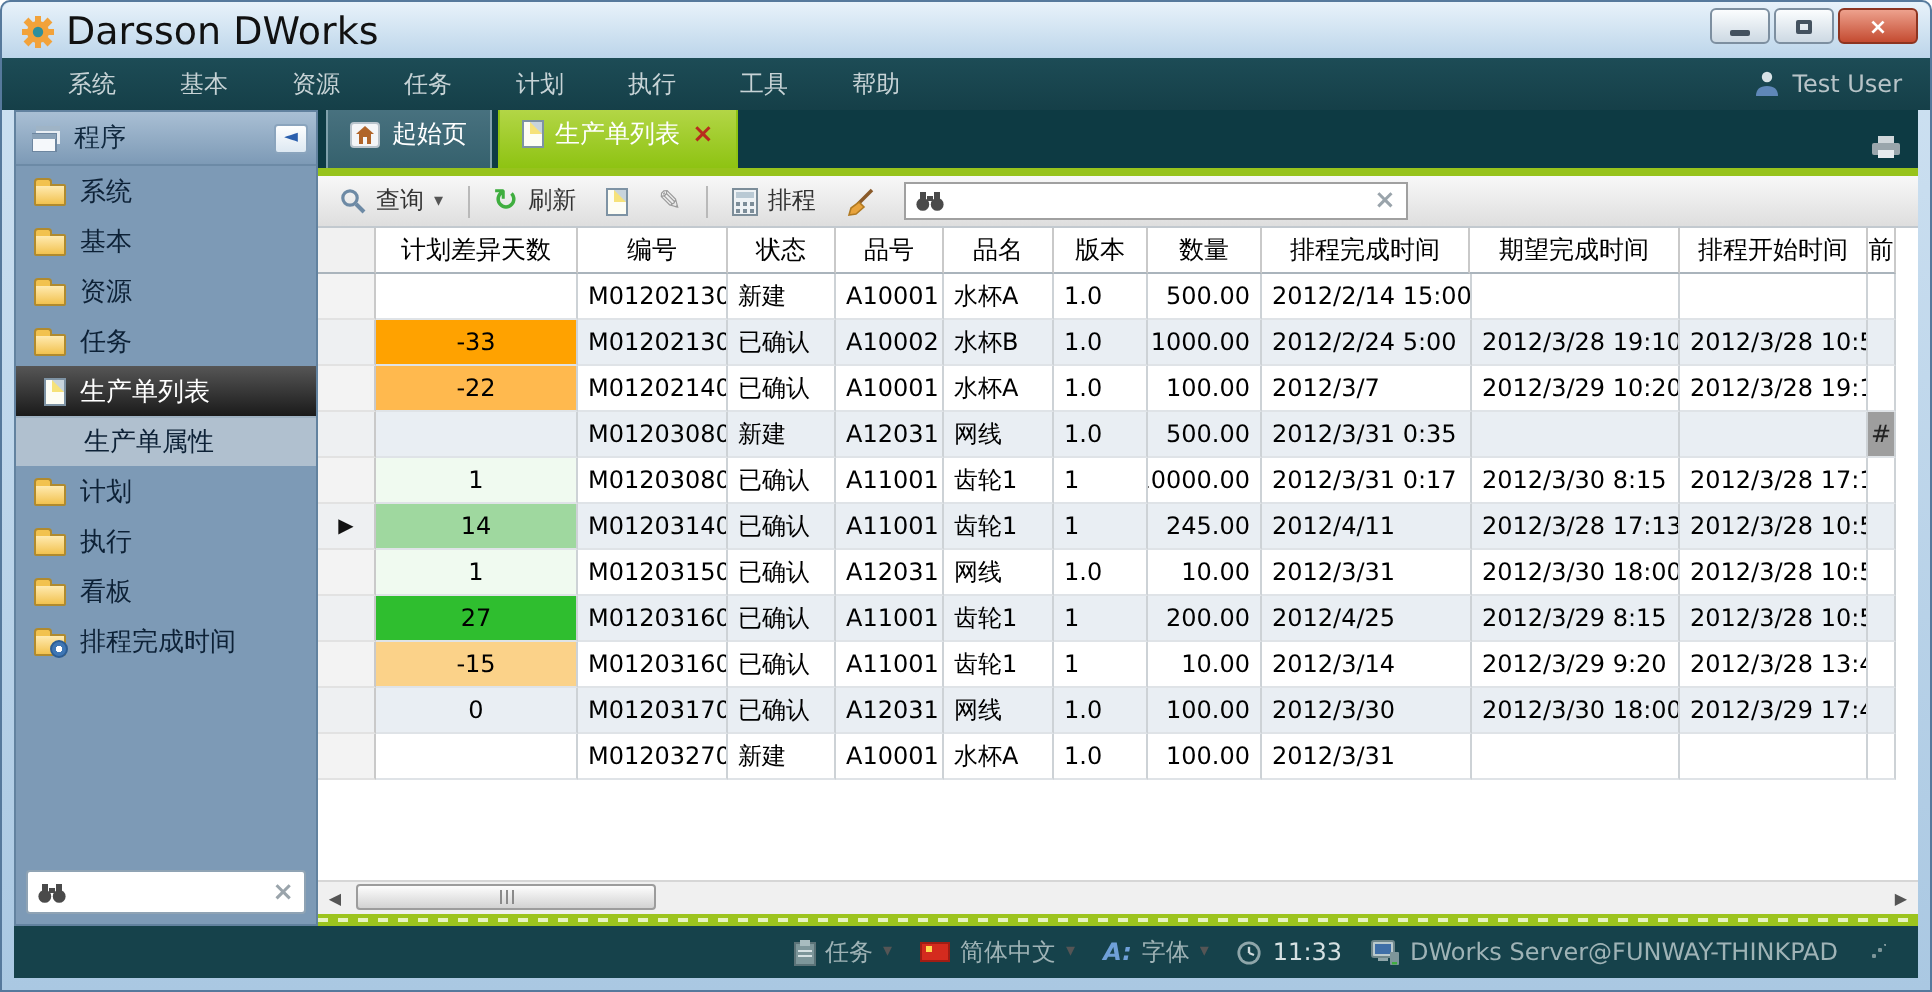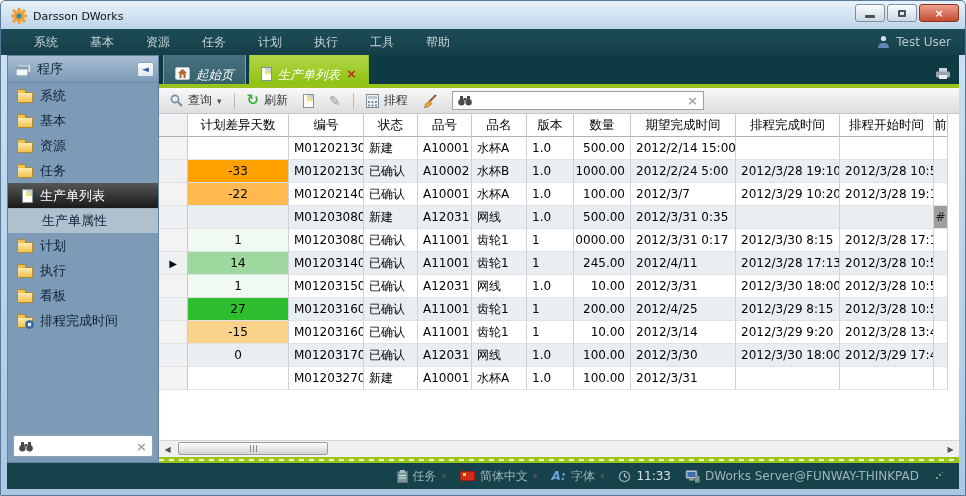--- a/index.html
+++ b/index.html
@@ -6,21 +6,21 @@
   html,body { width:966px; height:496px; overflow:hidden; }
   body { font-family:"DejaVu Sans","Liberation Sans",sans-serif; font-size:12px; }
 
   .window { width:966px; height:496px; background:linear-gradient(#cfe2f2,#aac8e2);
     border:1px solid #56799c; border-radius:5px 5px 0 0; display:flex; flex-direction:column; }
 
   
   .titlebar { height:28px; display:flex; align-items:center; padding:2px 6px 0 10px;
     background:linear-gradient(#e8f2fa,#bcd5ea); border-radius:5px 5px 0 0; position:relative; }
   .app-icon { width:16px; height:16px; margin-right:6px; }
-  .title-text { color:#111; font-size:11px; }
+  .title-text { color:#111; font-size:19px; }
   .win-btns { position:absolute; right:6px; top:3px; display:flex; gap:2px; }
   .win-btn { width:30px; height:18px; border:1px solid #7d8fa0; border-radius:3px;
     background:linear-gradient(#fbfdfe,#cdd9e3); display:flex; align-items:center; justify-content:center;
     color:#3a4a58; font-size:11px; font-weight:bold; cursor:pointer; }
   .win-btn.min .bar { width:10px; height:3px; background:#44525f; border-radius:1px; margin-top:6px; }
   .win-btn.restore .sq { width:8px; height:7px; border:2px solid #44525f; border-radius:1px; }
   .win-btn.close { width:40px; background:linear-gradient(#eda18d,#c44b31); border-color:#8d3420; color:#fff; }
 
   
   .menubar { height:26px; background:linear-gradient(#1d4c56,#153f48); display:flex; align-items:center;
@@ -54,23 +54,23 @@
   .icon-doc::before { content:''; position:absolute; top:0; right:0; border:3px solid; 
     border-color:#c8d4dc #c8d4dc #f6e27a #f6e27a; }
   .side-search { margin-top:auto; margin:auto 5px 5px 5px; height:22px; background:#fff; border:1px solid #8fa3b4;
     border-radius:2px; display:flex; align-items:center; padding:0 5px; gap:5px; }
   .side-search input { flex:1; border:none; outline:none; font-size:12px; min-width:0; }
   .clear-x { color:#9aa4ab; font-weight:bold; font-size:13px; cursor:pointer; }
 
   
   .main { flex:1; display:flex; flex-direction:column; background:#0d3a43; overflow:hidden; }
   .tabstrip { height:29px; display:flex; align-items:flex-end; padding:0 8px 0 4px; }
-  .tab { height:25px; display:flex; gap:6px; padding:17px 11px; margin-right:3px;
+  .tab { height:25px; display:flex; align-items:center; gap:6px; padding:17px 11px; margin-right:3px;
     border:1px solid #7fa0ab; border-bottom:none; border-radius:3px 3px 0 0; color:#fff; font-size:12.5px;
-    background:linear-gradient(#4b7482,#35616d); cursor:pointer;font-style:italic; }
+    background:linear-gradient(#4b7482,#35616d); cursor:pointer; }
   .tab.active { background:linear-gradient(#b9d94f,#8ec312); border-color:#8ec312; height:27px; }
   .home-chip { width:15px; height:13px; background:#f4f6f8; border:1px solid #b9c4cc; border-radius:2px;
     display:flex; align-items:center; justify-content:center; }
   .tab-close { color:#b82b1e; font-weight:bold; font-size:13px; line-height:1; cursor:pointer; }
   .strip-right { margin-left:auto; margin-bottom:4px; }
   .greenline { height:4px; background:#97c31c; }
 
   .toolbar { height:26px; background:linear-gradient(#f8f8f8,#dedede); border-bottom:1px solid #c2c9cf;
     display:flex; align-items:center; padding:0 6px; gap:5px; color:#333; }
   .tb-btn { display:flex; align-items:center; gap:5px; padding:2px 5px; border-radius:2px; cursor:pointer; }
@@ -332,22 +332,22 @@
         <div class="tbl" id="tbl">
             <div class="tr">
               <div class="corner" style="width: 29px;"></div>
               <div class="th" style="width: 101px;">计划差异天数</div>
               <div class="th" style="width: 75px;">编号</div>
               <div class="th" style="width: 54px;">状态</div>
               <div class="th" style="width: 54px;">品号</div>
               <div class="th" style="width: 55px;">品名</div>
               <div class="th" style="width: 47px;">版本</div>
               <div class="th" style="width: 57px;">数量</div>
+              <div class="th" style="width: 104px;">排程完成时间</div>
               <div class="th" style="width: 105px;">期望完成时间</div>
-              <div class="th" style="width: 104px;">排程完成时间</div>
               <div class="th" style="width: 94px;">排程开始时间</div>
               <div class="th" style="width: 14px;">前</div>
             </div>
             <div class="tr">
               <div class="rowhdr"></div>
               <div class="td center" style="width: 101px;"></div>
               <div class="td " style="width: 75px;">M012021301</div>
               <div class="td " style="width: 54px;">新建</div>
               <div class="td " style="width: 54px;">A10001</div>
               <div class="td " style="width: 55px;">水杯A</div>

